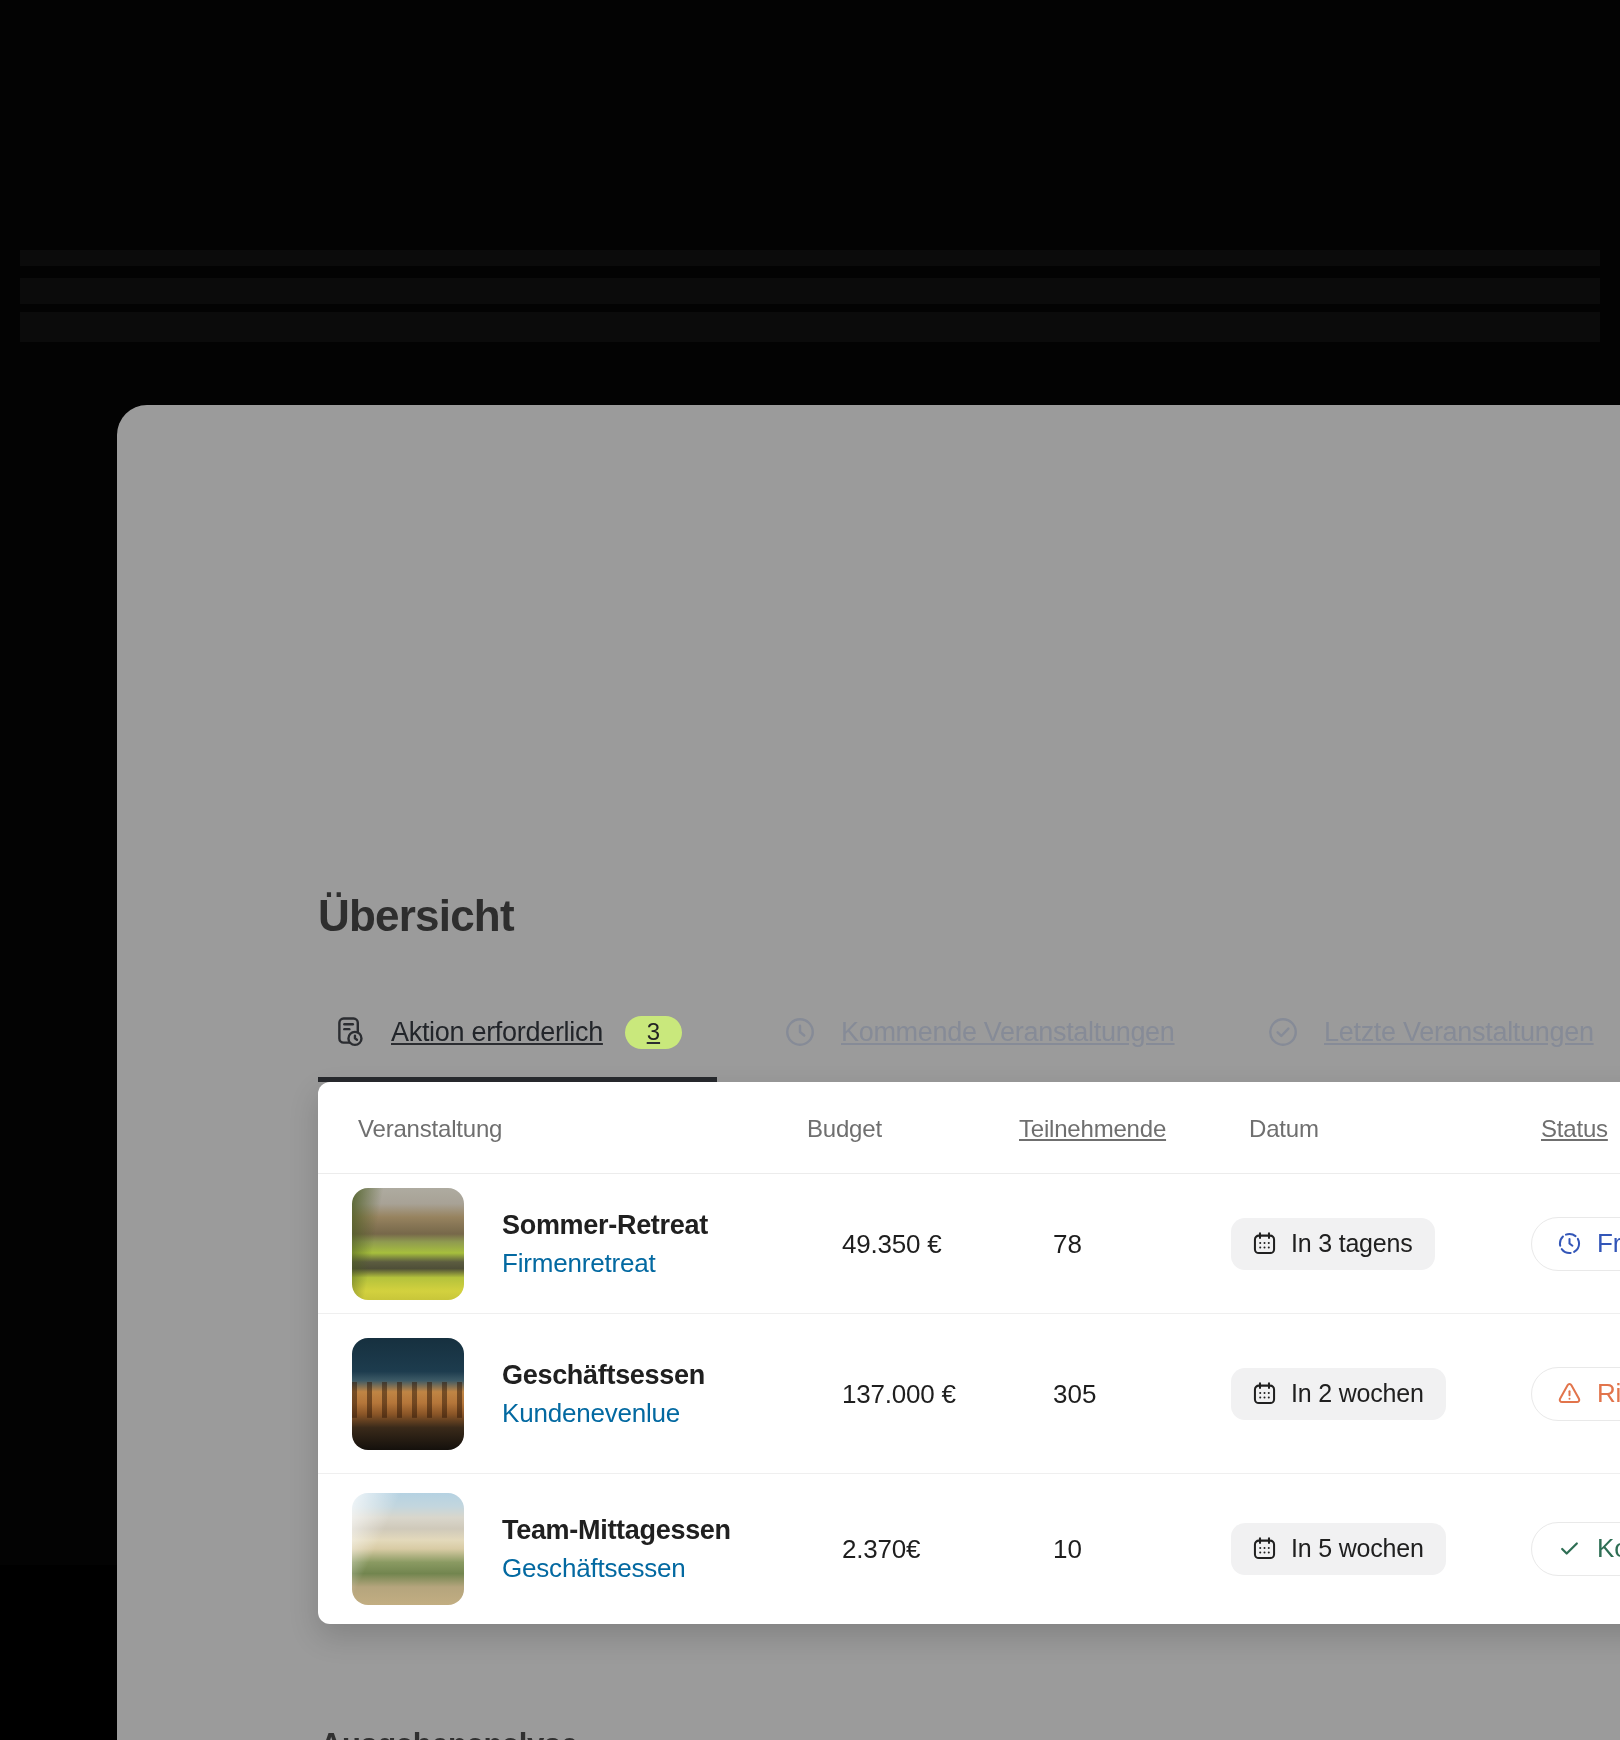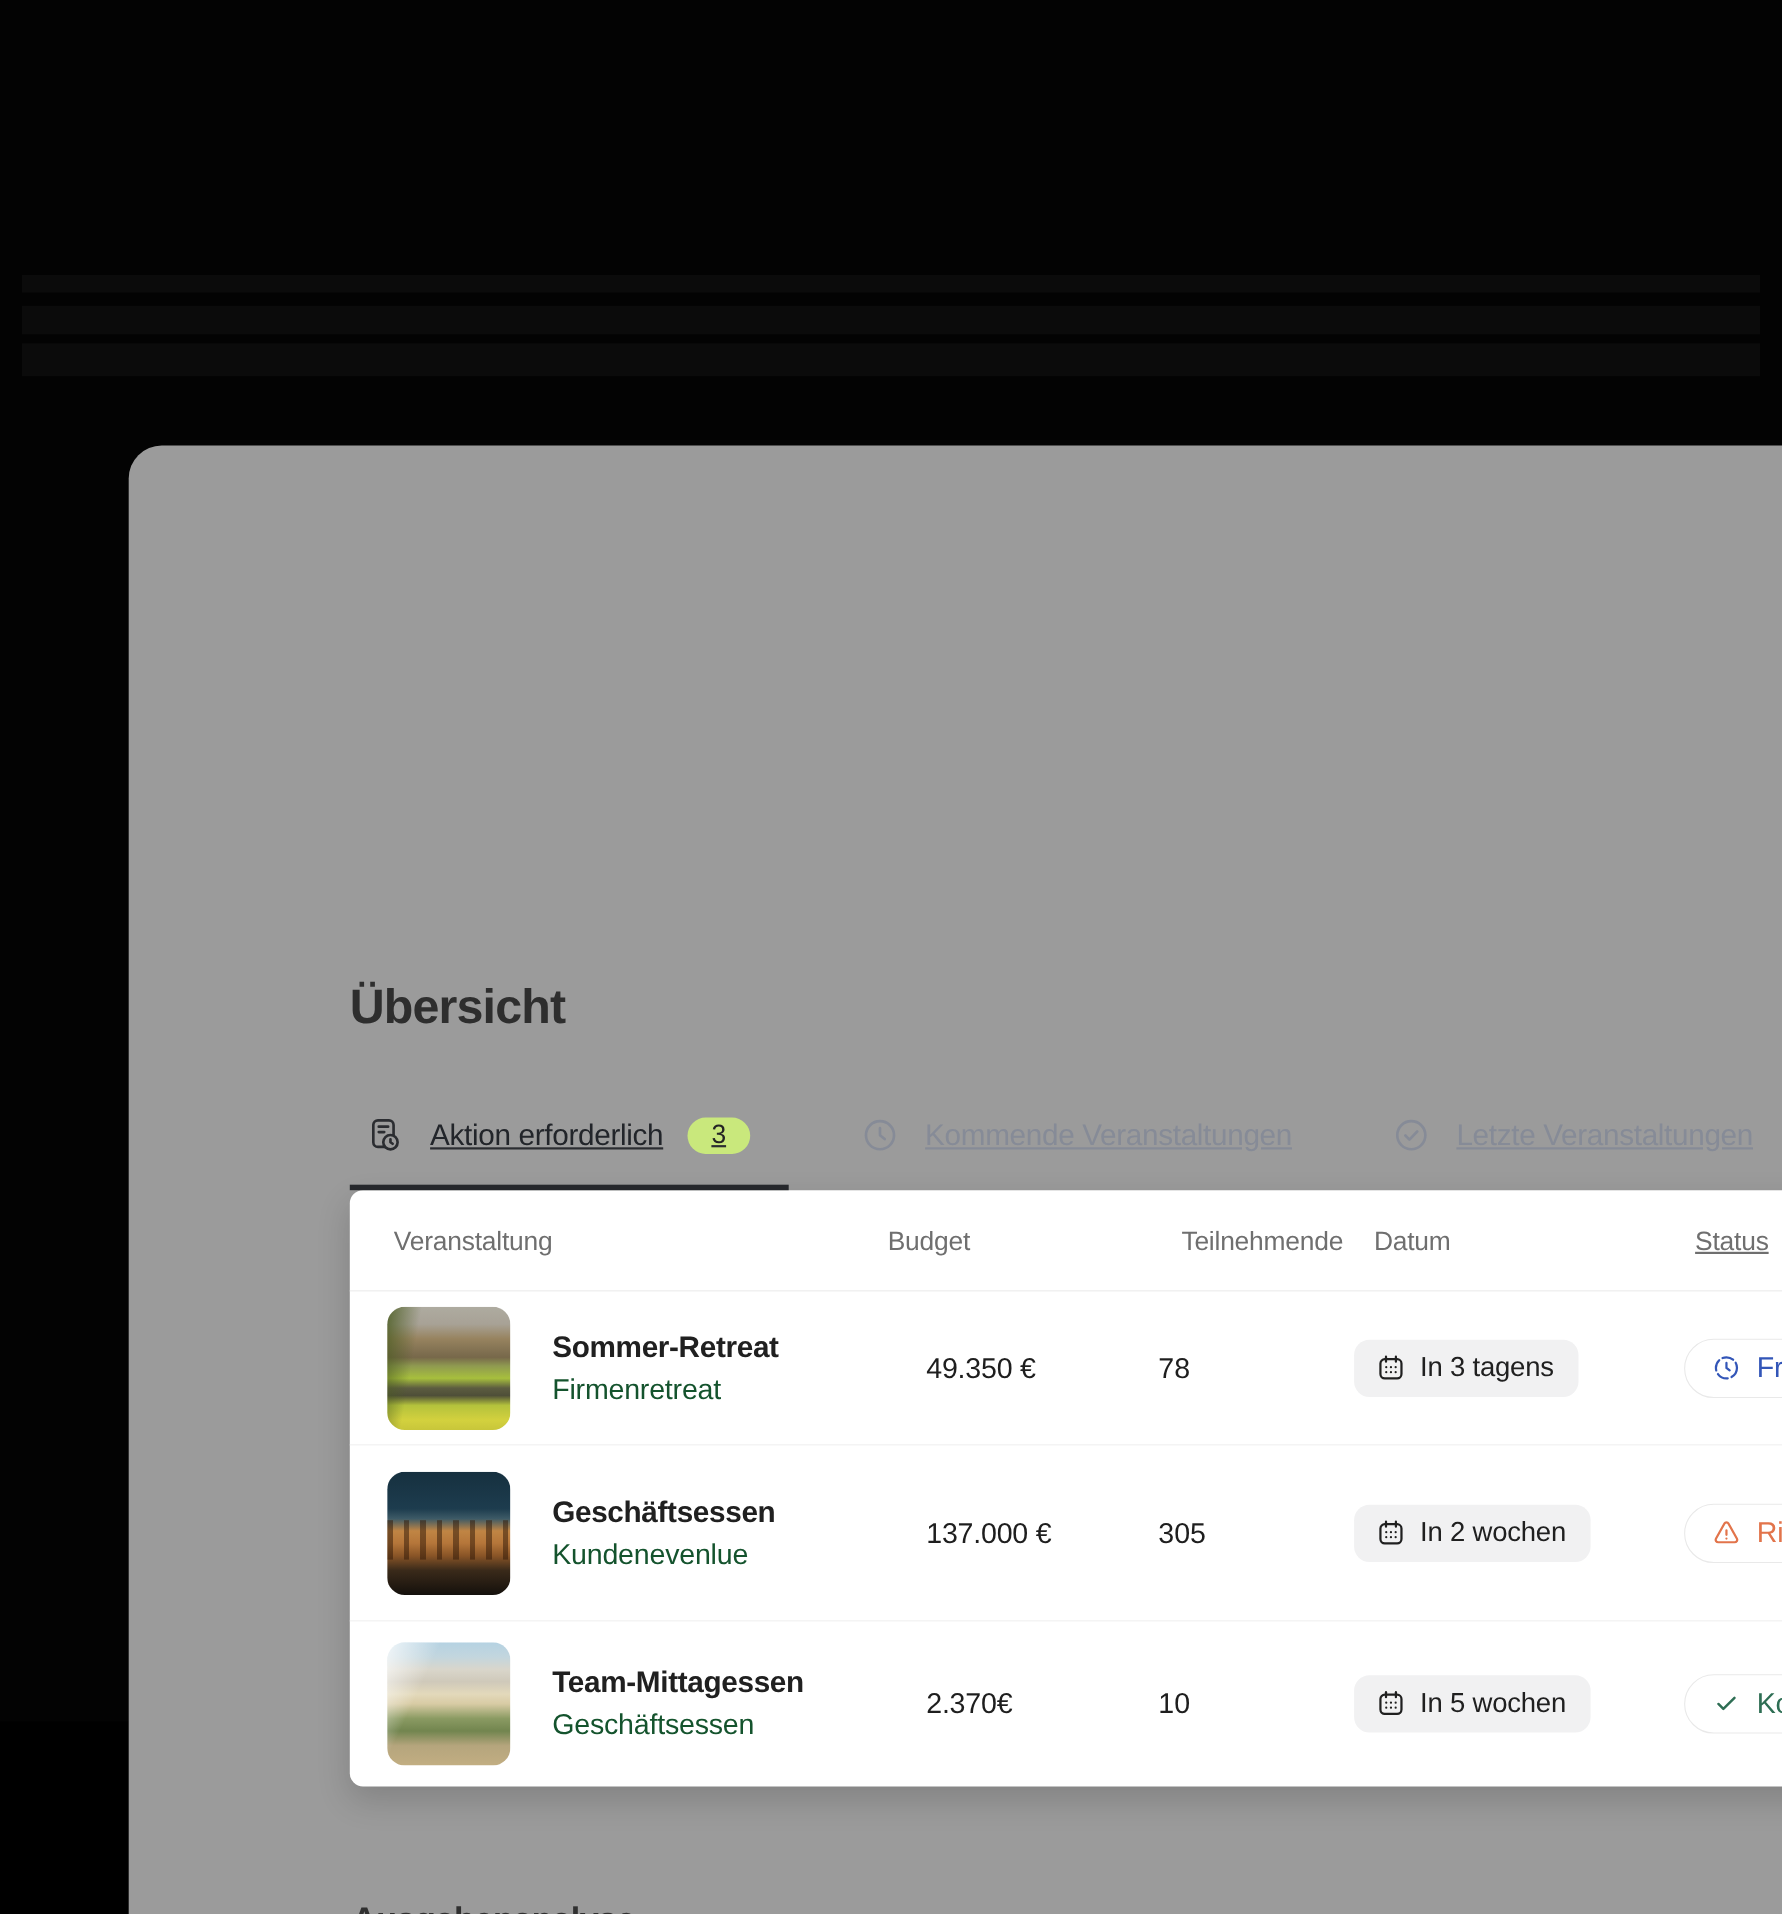--- a/index.html
+++ b/index.html
@@ -29,21 +29,21 @@
     border-radius:17px; display:flex; align-items:center; justify-content:center;
     font-size:24px; font-weight:500; color:#242424; }
   .tab-underline { position:absolute; left:201px; top:672px; width:399px; height:5px;
     background:#26282c; z-index:3; }
 
   
   .table-card { position:absolute; left:201px; top:677px; width:1459px; height:542px;
     background:#fff; border-radius:12px 0 0 12px; box-shadow:0 12px 30px rgba(0,0,0,.16); }
   .thead { position:relative; height:92px; border-bottom:1.5px solid #ececec; }
   .th { position:absolute; top:33px; font-size:24px; color:#6f6f6f; letter-spacing:-0.2px; }
-  .th1{left:40px;} .th2{left:489px;} .th3{left:756px;} .th4{left:915px;margin-left:16px;} .th5{left:1223px;text-decoration:underline;}
+  .th1{left:40px;} .th2{left:489px;} .th3{left:701px;text-decoration:underline;} .th4{left:915px;margin-left:16px;} .th5{left:1223px;text-decoration:underline;}
 
   .trow { position:relative; border-bottom:1.5px solid #efefef; }
   .trow:last-child { border-bottom:none; }
   .r1{height:140px;} .r2{height:160px;} .r3{height:149px;}
   .cell { position:absolute; top:50%; transform:translateY(-50%); }
 
   .thumb { left:34px; width:112px; height:112px; border-radius:16px; overflow:hidden; }
   .thumb-villa { background:
       linear-gradient(100deg, rgba(74,92,32,.85) 0%, rgba(74,92,32,0) 24%),
       linear-gradient(180deg,#aeaba0 0%,#a8a296 14%,#97835f 26%,#857454 34%,#77684a 41%,
@@ -53,21 +53,21 @@
       linear-gradient(180deg,#16303f 0%,#1d3c4e 30%,#3d5a66 38%,#c08544 48%,#b5763a 58%,
         #8a5527 68%,#3a2a1a 80%,#14100c 100%);
       background-size:100% 32%, 100% 100%; background-position:0 58%, 0 0; background-repeat:no-repeat; }
   .thumb-terrace { background:
       linear-gradient(115deg, rgba(255,255,255,.8) 0%, rgba(255,255,255,0) 30%),
       linear-gradient(180deg,#b5d2e2 0%,#c3d6de 12%,#d9d6cb 22%,#cfc9ba 32%,#e3d9bb 42%,
         #d8cba4 50%,#8a9a62 62%,#72854f 72%,#b5a57d 84%,#c2ae82 100%); }
 
   .ev-titles { left:184px; }
   .ev-title { font-size:27px; font-weight:600; color:#202020; letter-spacing:-0.3px; }
-  .ev-sub { margin-top:7px; font-size:26px; color:#14532d; letter-spacing:-0.2px; }
+  .ev-sub { margin-top:7px; font-size:26px; color:#0369a1; letter-spacing:-0.2px; }
   .c-budget { left:505px; font-size:26px; color:#1e1e1e; letter-spacing:-0.2px;margin-left:19px; }
   .c-att { left:735px; font-size:26px; color:#1e1e1e; }
 
   .date-chip { left:913px; height:52px; padding:0 22px 0 20px; background:#f1f1f2;
     border-radius:14px; display:flex; align-items:center; color:#202020; }
   .date-chip svg { width:27px; height:27px; }
   .date-chip span { margin-left:13px; font-size:25px; letter-spacing:-0.2px; white-space:nowrap; }
 
   .status-pill { left:1213px; height:54px; padding:0 26px 0 24px; background:#fff;
     border:1.5px solid #e9e9e9; border-radius:27px; display:flex; align-items:center; white-space:nowrap; }

